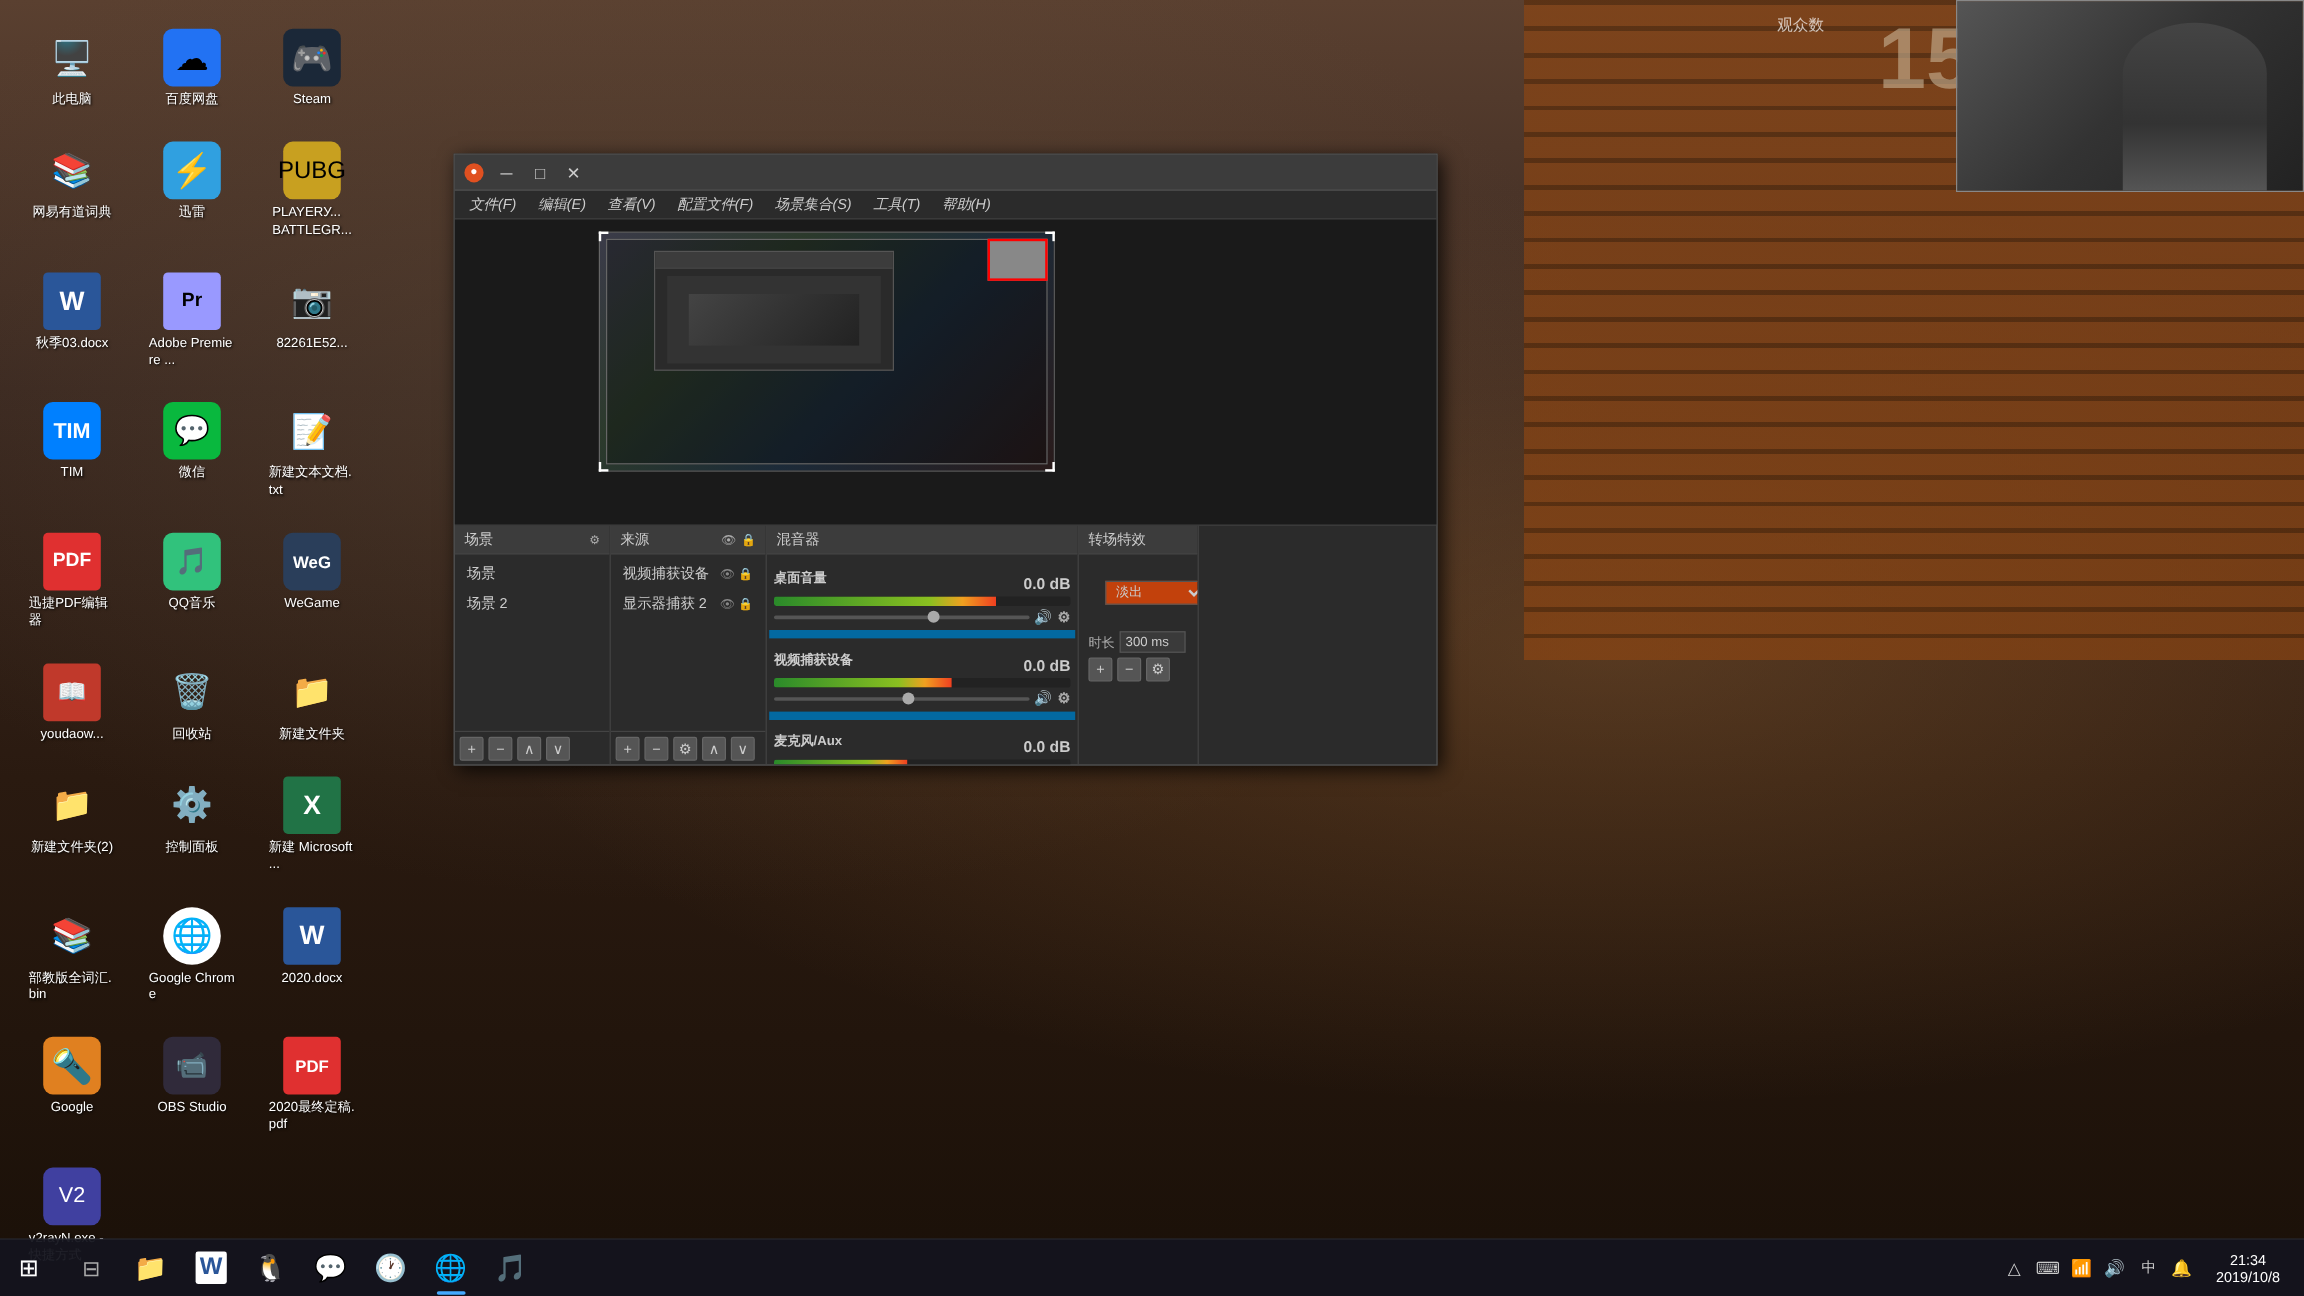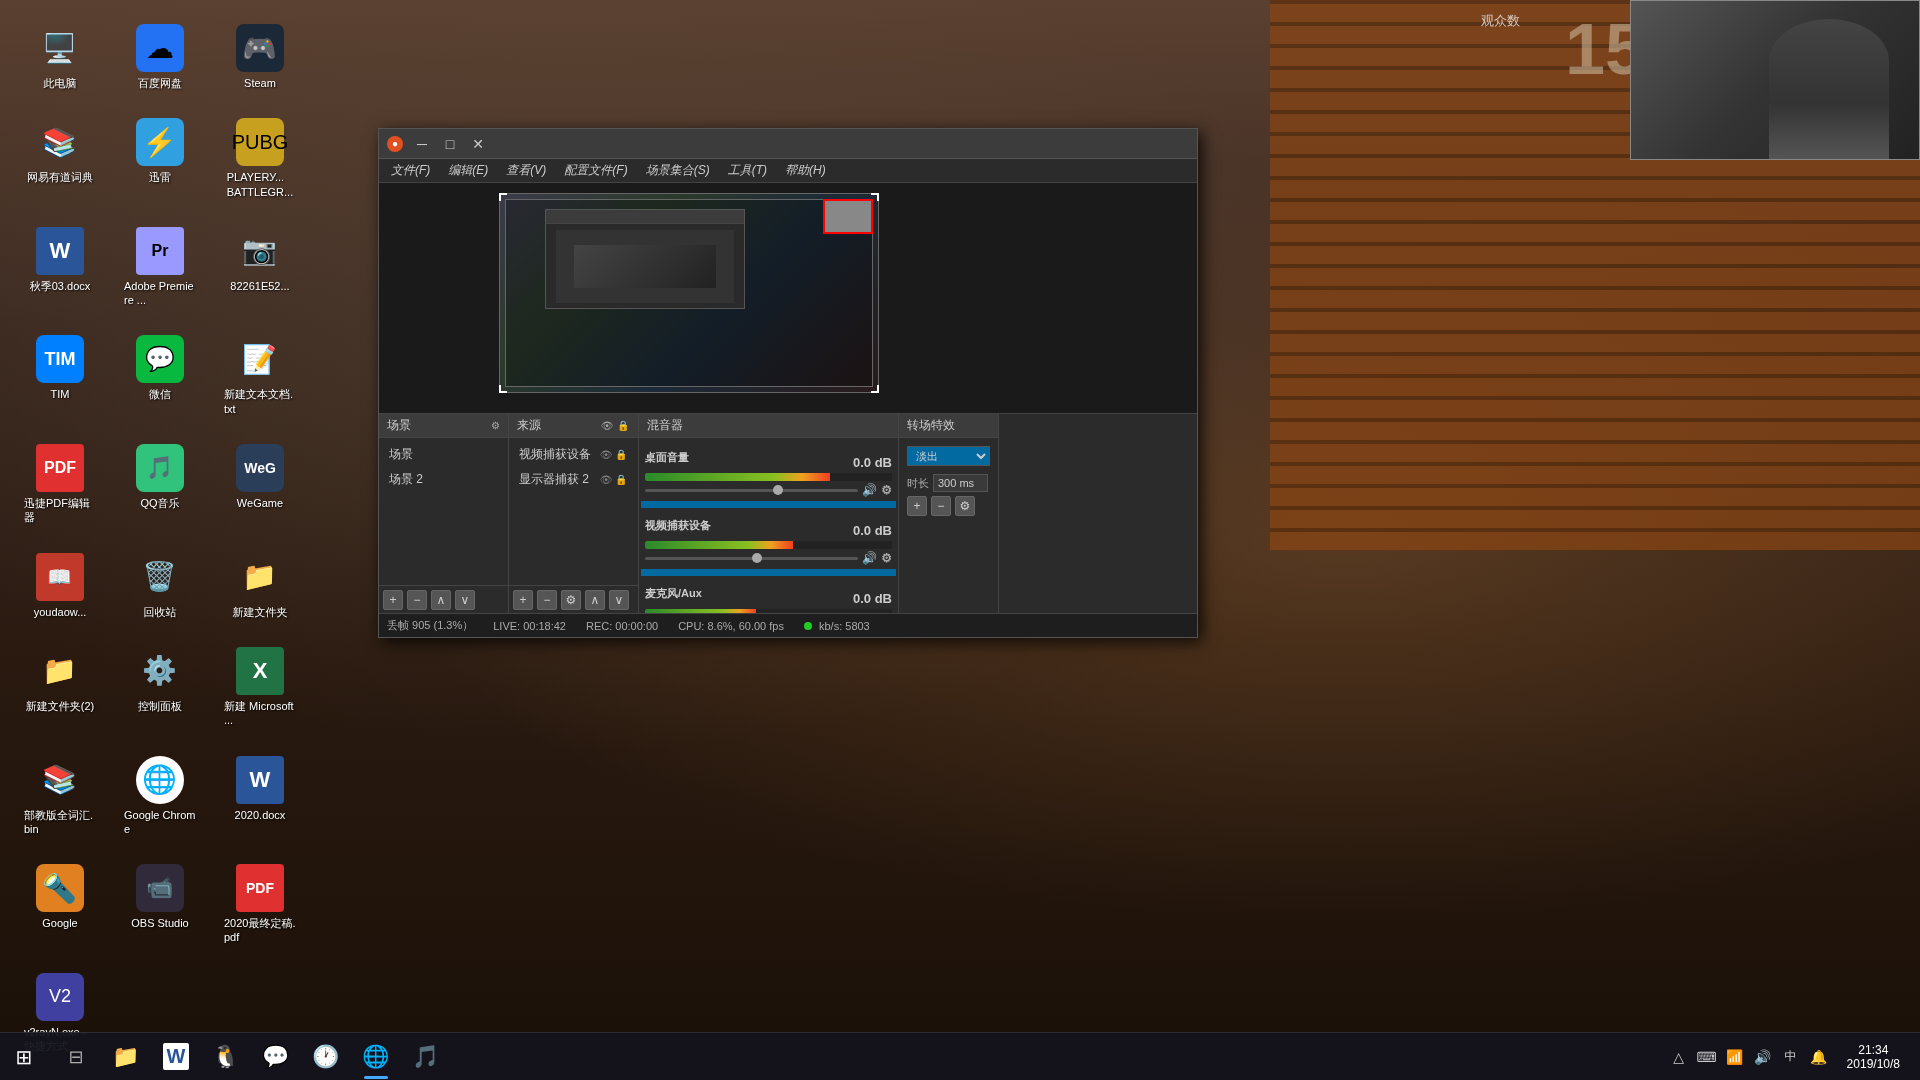--- a/index.html
+++ b/index.html
@@ -316,22 +316,22 @@
       width: 10px; height: 10px;
       background: #aaa;
       border-radius: 50%;
     }
     .mixer-icon-btn {
       font-size: 12px; color: #aaa; cursor: pointer;
     }
 
     
     .transition-select {
-      margin: 4px;
-      background: #0369a1;
+      margin: 18px;
+      background: #c2410c;
       border: 1px solid #555;
       color: #ccc;
       font-size: 11px;
       padding: 2px 4px;
       width: calc(100% - 8px);
     }
     .duration-row {
       display: flex;
       align-items: center;
       margin: 4px;
@@ -807,30 +807,20 @@
           <div style="display:flex; align-items:center; gap:4px; margin:4px;">
             <div class="small-btn">+</div>
             <div class="small-btn">−</div>
             <div class="small-btn">⚙</div>
           </div>
         </div>
       </div>
 
     </div>
 
-    <div id="obs-statusbar">
-      <span class="status-item">丢帧 905 (1.3%）</span>
-      <span class="status-item">LIVE: 00:18:42</span>
-      <span class="status-item">REC: 00:00:00</span>
-      <span class="status-item">CPU: 8.6%, 60.00 fps</span>
-      <span class="status-item">
-        <span class="status-dot"></span>
-        <span>kb/s: 5803</span>
-      </span>
-    </div>
   </div>
 
   <div id="taskbar">
     <div class="taskbar-start">⊞</div>
 
     <div class="taskbar-items">
       <div class="taskbar-item">
         <span style="font-size:18px; color:#aaa;">⊟</span>
       </div>
       <div class="taskbar-item">

